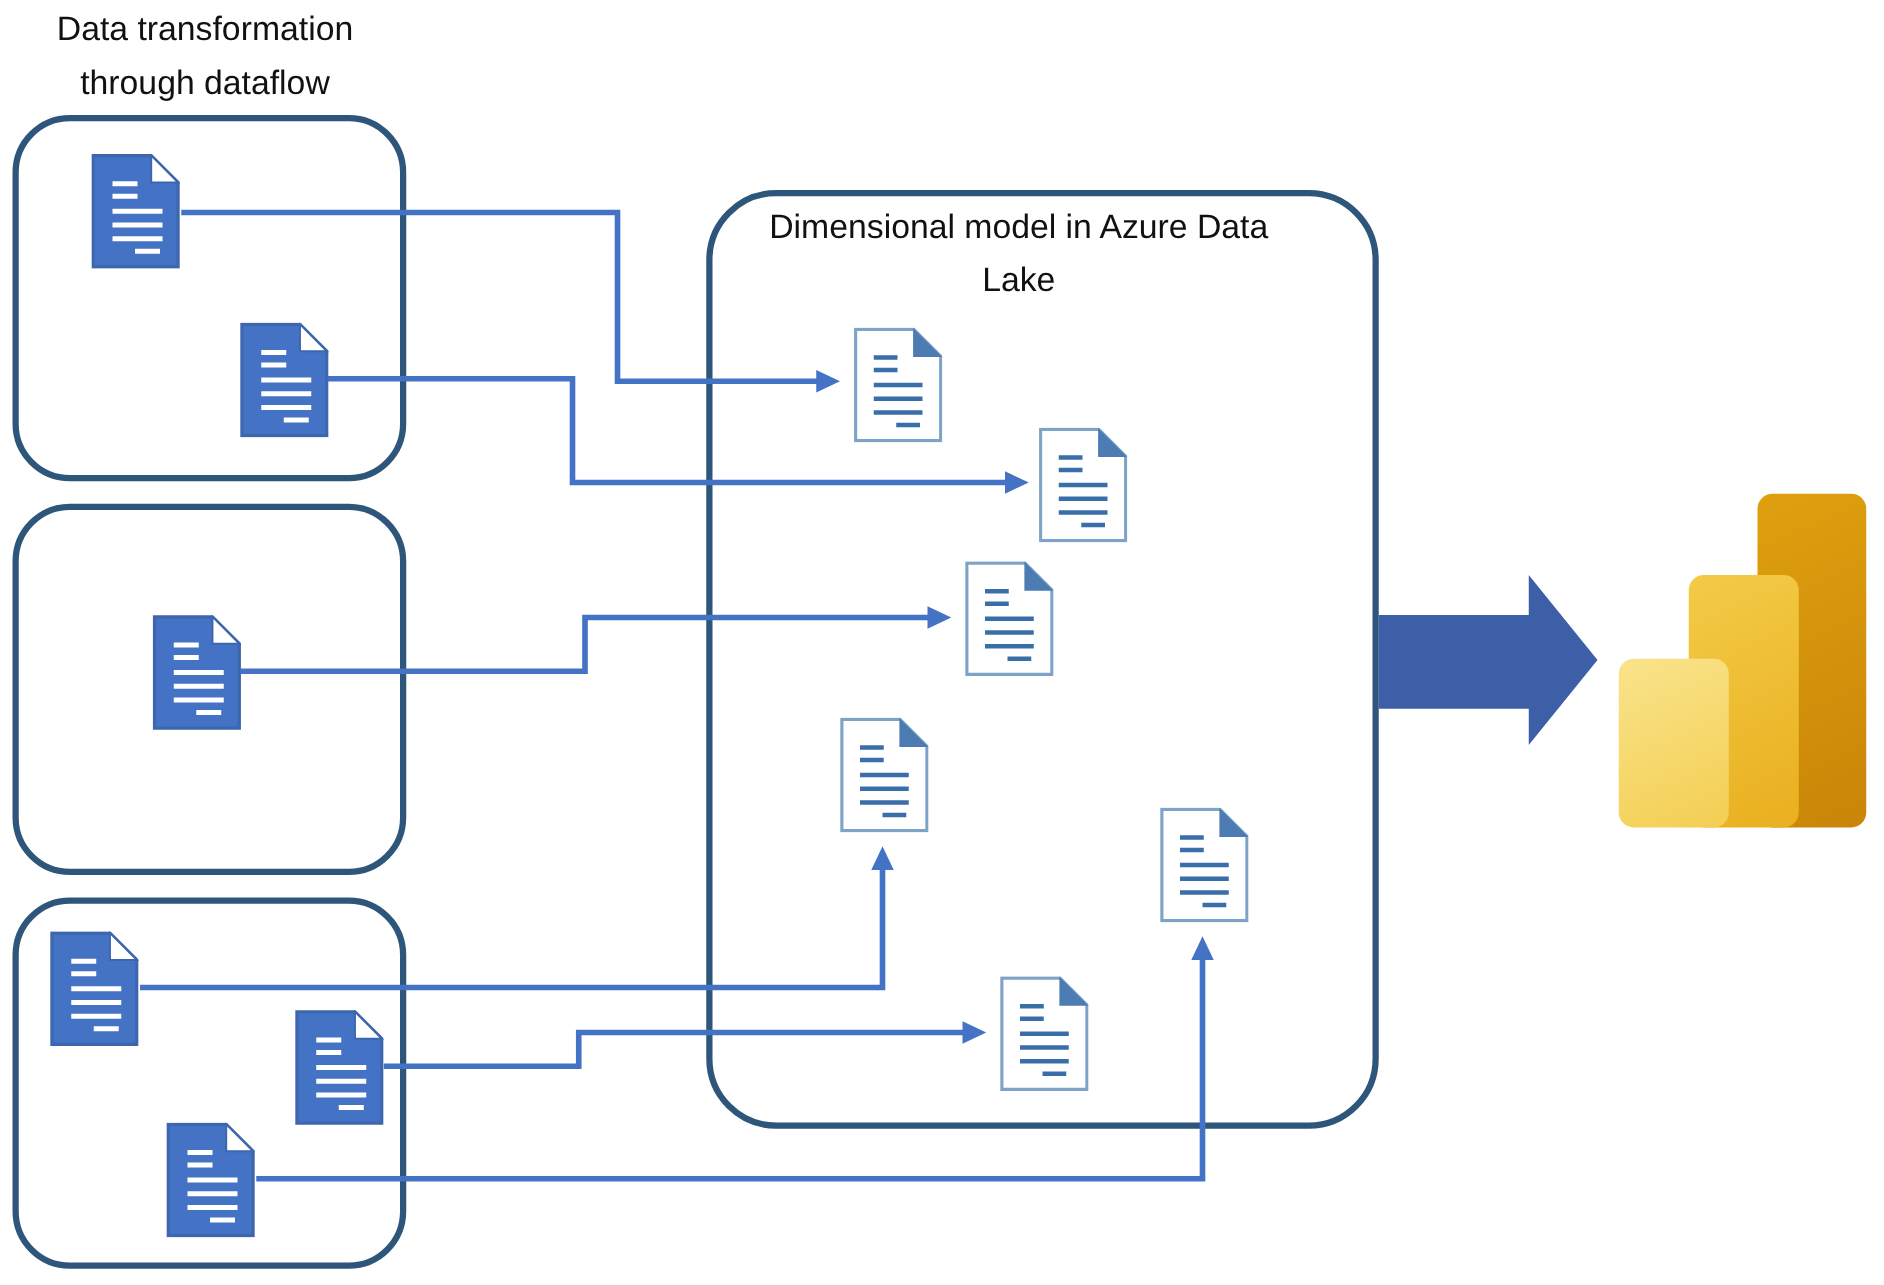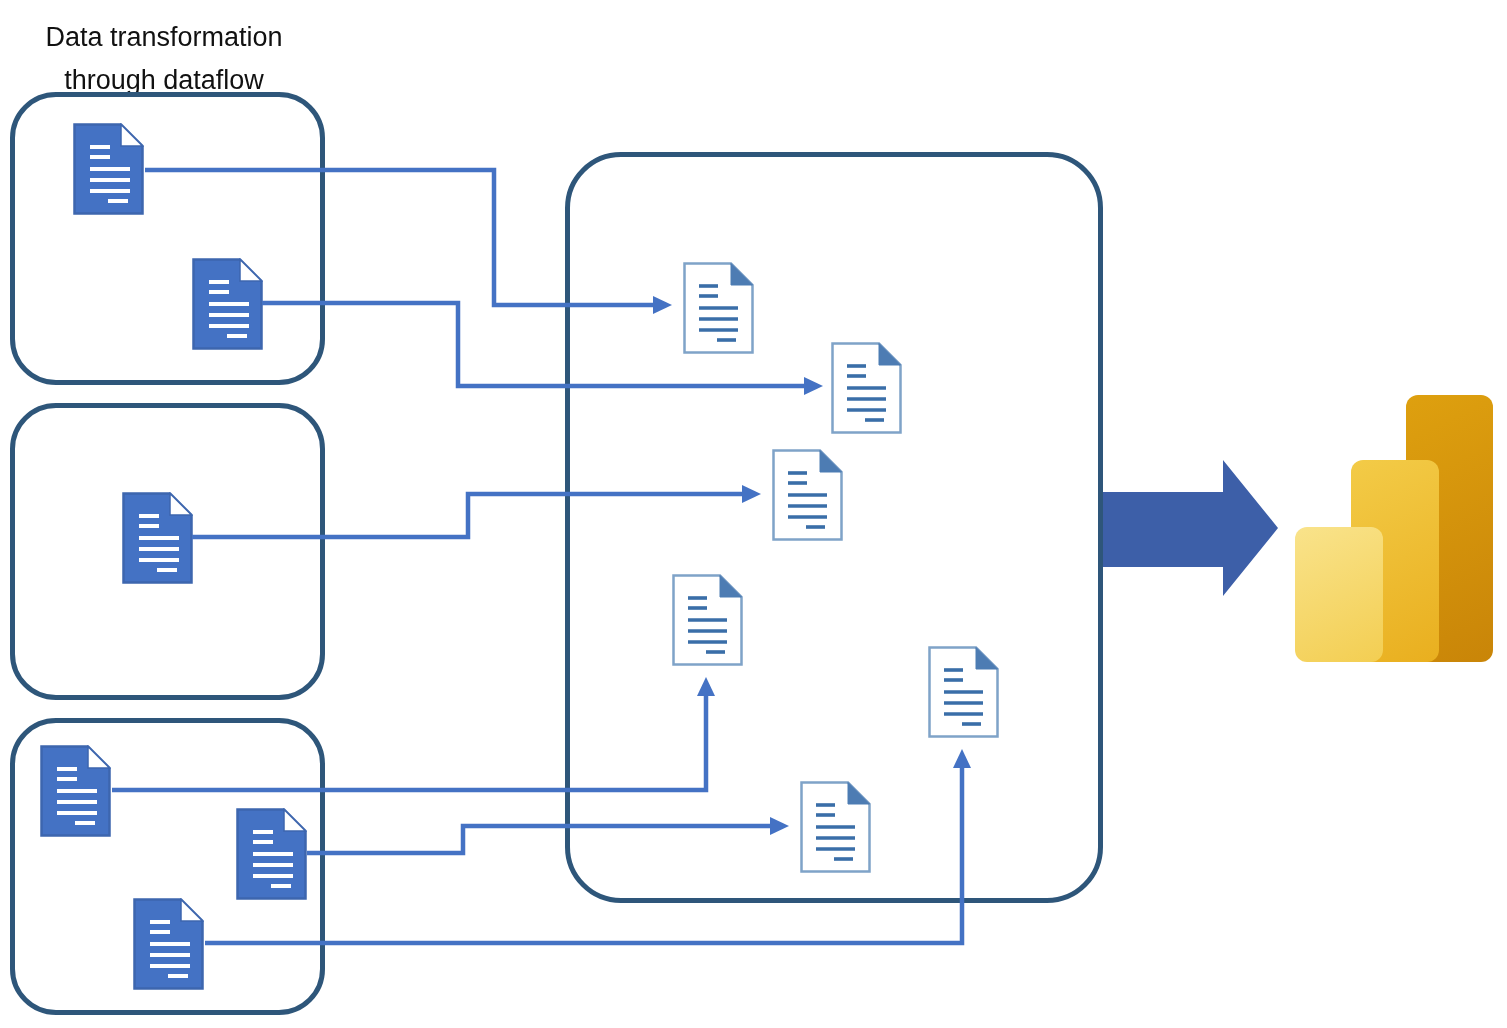--- a/index.html
+++ b/index.html
@@ -1,21 +1,21 @@
 <!DOCTYPE html>
 <html><head>
 <meta charset="utf-8">
 <style>
   html,body{margin:0;padding:0;background:#fff;}
   #stage{
     position:relative;width:1507px;height:1028px;background:#ffffff;
     font-family:"Liberation Sans", sans-serif;overflow:hidden;
   }
   .diagram-title{
-    position:absolute;left:8px;top:16px;width:312px;
+    position:absolute;left:8px;top:2px;width:312px;
     font-size:27px;line-height:1.58;text-align:center;color:#111;
   }
   .model-title{
     position:absolute;left:615px;top:160px;width:400px;
     font-size:27px;line-height:1.58;text-align:center;color:#111;
   }
   .src-box{
     position:absolute;left:10px;width:315px;
     border:5px solid #2E567A;border-radius:46px;background:transparent;
     box-sizing:border-box;
@@ -51,20 +51,21 @@
 
 <div id="stage">
 
   <div class="diagram-title">Data transformation through dataflow</div>
 
   <div id="src-box-1" class="src-box"></div>
   <div id="src-box-2" class="src-box"></div>
   <div id="src-box-3" class="src-box"></div>
 
   <div class="model-box"></div>
+  <div class="model-title">Dimensional model in Azure Data Lake</div>
 
   <div class="doc" id="b1d1">
     <svg viewBox="0 0 71 92">
         <path d="M1.5 1.5 H48 L69.5 23 V90.5 H1.5 Z" fill="#4472C4" stroke="#3D66AE" stroke-width="2.5"></path>
         <path d="M48 1.5 L69.5 23 H48 Z" fill="#FFFFFF" stroke="#3D66AE" stroke-width="1.5"></path>
         <g stroke="#FFFFFF" stroke-width="4">
           <line x1="17" y1="24" x2="37" y2="24"></line>
           <line x1="17" y1="34" x2="37" y2="34"></line>
           <line x1="17" y1="46" x2="57" y2="46"></line>
           <line x1="17" y1="57" x2="57" y2="57"></line>

